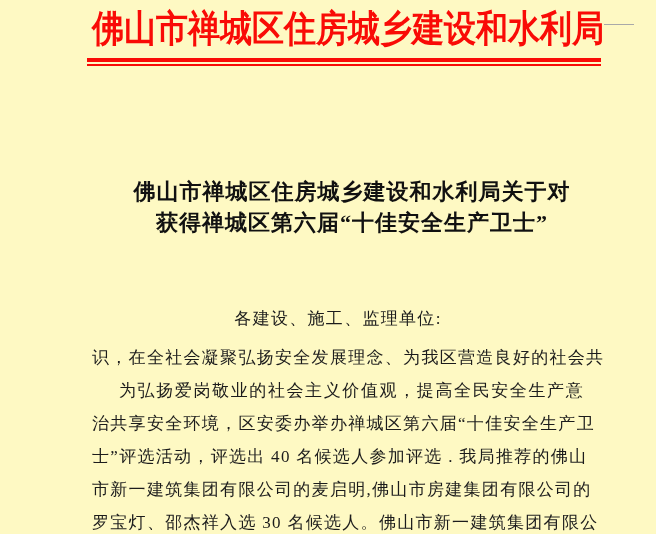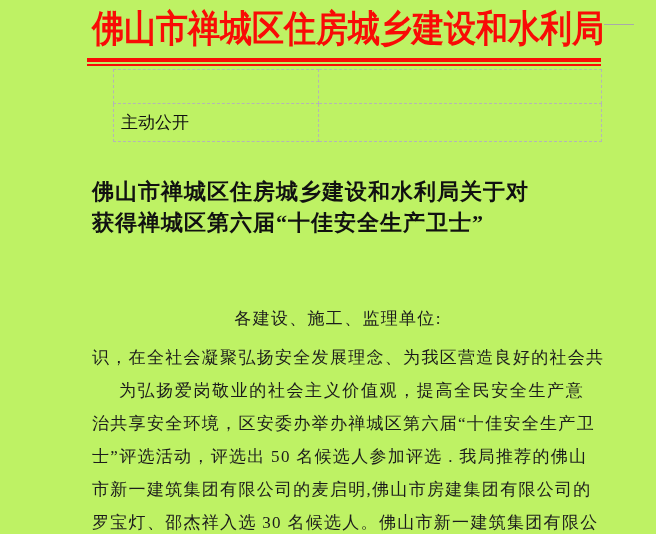--- a/index.html
+++ b/index.html
@@ -1,17 +1,17 @@
 <!DOCTYPE html>
 <html><head>
 <meta charset="utf-8">
 <style>
   html,body{margin:0;padding:0;background:#fff;}
   .page{
-    position:relative;width:656px;height:534px;background:#bef264;
+    position:relative;width:656px;height:534px;background:#fef9c3;
     overflow:hidden;
     font-family:"Liberation Serif","DejaVu Serif",serif;
     color:#1c1c1c;
   }
   
   .agency{
     position:absolute;left:92px;top:8px;height:42px;line-height:42px;
     font-size:37px;font-weight:600;color:#f90b06;white-space:nowrap;
   }
   .agency-inner{
@@ -33,21 +33,21 @@
   table.meta td{
     border:1px dashed #b5b5b5;padding:0 0 0 7px;vertical-align:middle;
     font-size:17px;color:#111;
   }
   td.c1{width:197px;}
   td.c2{width:275px;}
   tr.r1 td{height:33px;}
   tr.r2 td{height:37px;}
   
   .title{
-    position:absolute;left:92px;top:176px;width:520px;text-align:left;
+    position:absolute;left:92px;top:176px;width:520px;text-align:center;
     font-weight:bold;font-size:22px;line-height:31px;letter-spacing:1px;color:#111;
   }
   
   .body{
     position:absolute;left:92px;top:302px;width:492px;
     font-size:17px;line-height:33px;letter-spacing:1.3px;color:#1c1c1c;
   }
   .salutation{text-align:center;}
   .para{margin-top:6px;}
   .pline{
@@ -61,43 +61,31 @@
 <div class="page">
 
   <div class="agency">
     <span class="agency-inner">佛山市禅城区住房城乡建设和水利局</span>
   </div>
 
   <div class="gray-artifact"></div>
 
   <div class="red-rule"></div>
 
-  <table class="meta">
-    <tbody>
-        <tr class="r1">
-      <td class="c1"></td>
-      <td class="c2"></td>
-    </tr>
-    <tr class="r2">
-      <td class="c1">主动公开</td>
-      <td class="c2"></td>
-    </tr>
-  </tbody>
-    </table>
 
   <div class="title">
     <div>佛山市禅城区住房城乡建设和水利局关于对</div>
     <div>获得禅城区第六届“十佳安全生产卫士”</div>
   </div>
 
   <div class="body">
     <div class="salutation">各建设、施工、监理单位:</div>
     <div class="para">
       <div class="pline">识，在全社会凝聚弘扬安全发展理念、为我区营造良好的社会共</div>
       <div class="pline indent">为弘扬爱岗敬业的社会主义价值观，提高全民安全生产意</div>
       <div class="pline">治共享安全环境，区安委办举办禅城区第六届“十佳安全生产卫</div>
-      <div class="pline">士”评选活动，评选出 50 名候选人参加评选 . 我局推荐的佛山</div>
+      <div class="pline">士”评选活动，评选出 40 名候选人参加评选 . 我局推荐的佛山</div>
       <div class="pline">市新一建筑集团有限公司的麦启明,佛山市房建集团有限公司的</div>
       <div class="pline">罗宝灯、邵杰祥入选 30 名候选人。佛山市新一建筑集团有限公</div>
     </div>
   </div>
 
 </div>
 
 </body></html>

